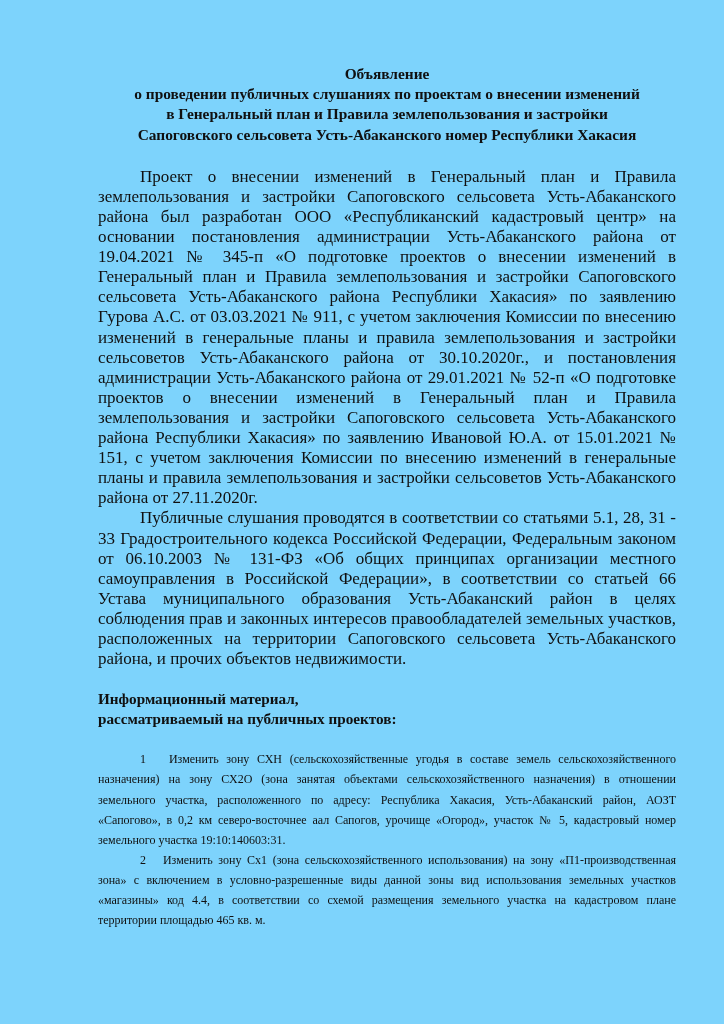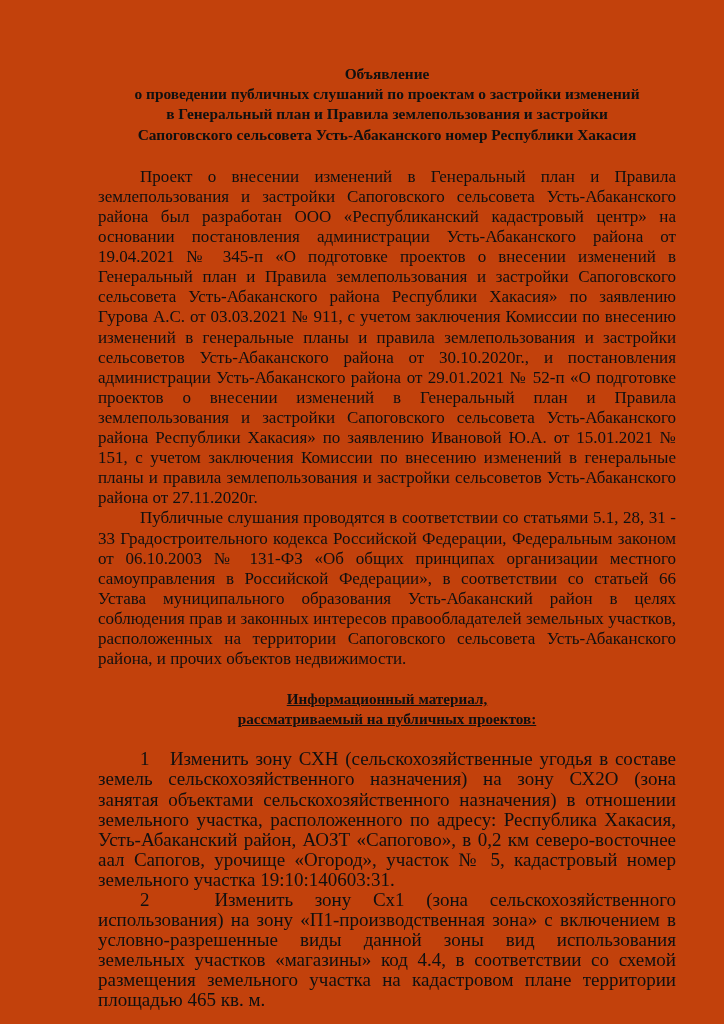--- a/index.html
+++ b/index.html
@@ -15,21 +15,21 @@
     font-family: "Liberation Serif", "DejaVu Serif", serif;
     color: #101010;
     -webkit-font-smoothing: antialiased;
   }
   .page {
     position: relative;
     width: 724px;
     height: 1024px;
     box-sizing: border-box;
     padding: 0;
-    background: #c2410c;
+    background: #7dd3fc;
   }
   .content {
     position: absolute;
     left: 98px;
     top: 64px;
     width: 578px;
   }
   
   .doc-title {
     font-weight: bold;
@@ -53,50 +53,49 @@
     margin: 0;
     hyphens: none;
   }
   .para.first { margin-top: 22px; }
 
   
   .subhead {
     font-weight: bold;
     font-size: 15.2px;
     line-height: 20.1px;
-    text-align: center;
+    text-align: left;
     margin: 0;
     text-indent: 0;
-    text-decoration: underline;
   }
   .subhead .l1 { display: block; }
   .subhead .l2 { display: block; }
   .spacer-before-subhead { height: 20px; }
   .spacer-after-subhead  { height: 20px; }
 
   
   .item {
-    font-size: 19px;
+    font-size: 12px;
     line-height: 20.1px;
     text-align: justify;
     text-justify: inter-word;
     text-indent: 42px;
     margin: 0;
   }
   .num { }
 </style>
 </head>
 <body>
 
 <div class="page">
   <div class="content">
 
     <div class="doc-title">
       <span class="line1">Объявление</span>
-      <span class="line2">о проведении публичных слушаний по проектам о застройки изменений</span>
+      <span class="line2">о проведении публичных слушаниях по проектам о внесении изменений</span>
       <span class="line3">в Генеральный план и Правила землепользования и застройки</span>
       <span class="line4">Сапоговского сельсовета Усть-Абаканского номер Республики Хакасия</span>
     </div>
 
     <p class="para first">Проект о внесении изменений в Генеральный план и Правила землепользования и застройки Сапоговского сельсовета Усть-Абаканского района был разработан ООО «Республиканский кадастровый центр» на основании постановления администрации Усть-Абаканского района от 19.04.2021 № 345-п «О подготовке проектов о внесении изменений в Генеральный план и Правила землепользования и застройки Сапоговского сельсовета Усть-Абаканского района Республики Хакасия» по заявлению Гурова А.С. от 03.03.2021 № 911, с учетом заключения Комиссии по внесению изменений в генеральные планы и правила землепользования и застройки сельсоветов Усть-Абаканского района от 30.10.2020г., и постановления администрации Усть-Абаканского района от 29.01.2021 № 52-п «О подготовке проектов о внесении изменений в Генеральный план и Правила землепользования и застройки Сапоговского сельсовета Усть-Абаканского района Республики Хакасия» по заявлению Ивановой Ю.А. от 15.01.2021 № 151, с учетом заключения Комиссии по внесению изменений в генеральные планы и правила землепользования и застройки сельсоветов Усть-Абаканского района от 27.11.2020г.</p>
     <p class="para">Публичные слушания проводятся в соответствии со статьями 5.1, 28, 31 - 33 Градостроительного кодекса Российской Федерации, Федеральным законом от 06.10.2003 № 131-ФЗ «Об общих принципах организации местного самоуправления в Российской Федерации», в соответствии со статьей 66 Устава муниципального образования Усть-Абаканский район в целях соблюдения прав и законных интересов правообладателей земельных участков, расположенных на территории Сапоговского сельсовета Усть-Абаканского района, и прочих объектов недвижимости.</p>
 
     <div class="spacer-before-subhead"></div>
 
     <div class="subhead">

